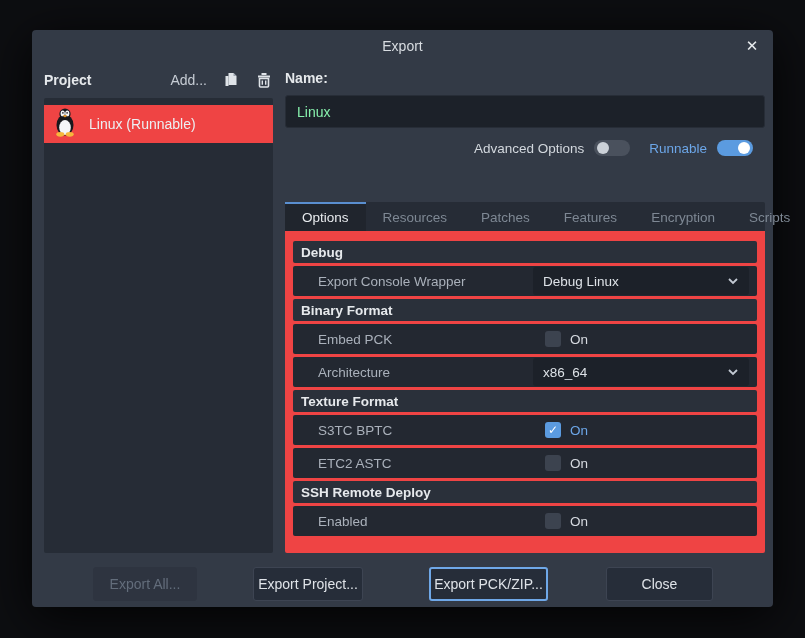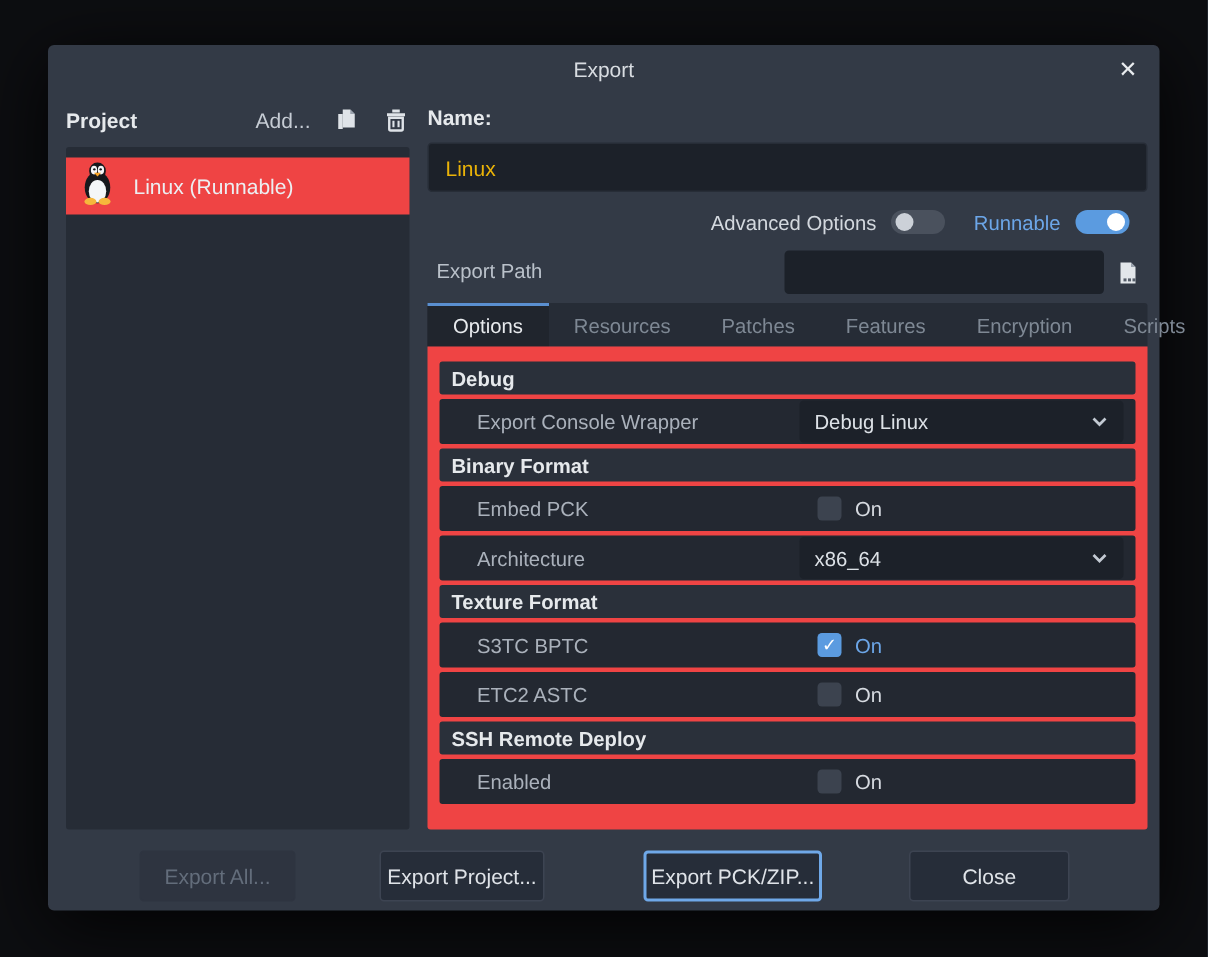--- a/index.html
+++ b/index.html
@@ -40,21 +40,21 @@
     height:38px; width:100%; background:#ef4444;
     display:flex; align-items:center; cursor:pointer;
   }
   .preset-item .tux { margin-left:10px; flex:0 0 auto; }
   .preset-item .preset-label { margin-left:13px; font-size:14px; color:#eceff2; }
   
   .name-label { position:absolute; left:253px; top:40px; font-size:14px; font-weight:bold; color:#e6e9ec; }
   .name-input {
     position:absolute; left:253px; top:65px; width:480px; height:33px;
     background:#1c2129; border:1px solid #272d37; border-radius:3px;
-    color:#eab308; font-size:14px; padding:0 11px; outline:none;
+    color:#86efac; font-size:14px; padding:0 11px; outline:none;
     font-family:"Liberation Sans","DejaVu Sans",sans-serif;
   }
   .toggle-row {
     position:absolute; left:253px; top:104px; width:480px; height:28px;
     display:flex; align-items:center; justify-content:flex-end; gap:10px; padding-right:12px;
   }
   .adv-label { font-size:13.5px; color:#d3d8de; }
   .runnable-label { font-size:13.5px; color:#6ca6e8; margin-left:9px; }
   .toggle { position:relative; width:36px; height:16px; border-radius:8px; cursor:pointer; flex:0 0 auto; }
   .toggle.off { background:#4a515d; }
@@ -192,33 +192,20 @@
     <span class="adv-label">Advanced Options</span>
     <span class="toggle off">
         <span class="knob"></span>
       </span>
     <span class="runnable-label">Runnable</span>
     <span class="toggle on">
         <span class="knob"></span>
       </span>
   </div>
 
-  <div class="path-row">
-    <span class="path-label">Export Path</span>
-    <input class="path-input" type="text" value="" style="">
-    <span class="path-btn">
-      <svg width="16" height="16" viewBox="0 0 16 16">
-        <path d="M3 1h7l3 3v11H3z" fill="#e2e6ea"></path>
-        <path d="M10 1l3 3h-3z" fill="#9aa2ad"></path>
-        <rect x="5" y="11.6" width="2" height="2" fill="#555d69"></rect>
-        <rect x="8" y="11.6" width="2" height="2" fill="#555d69"></rect>
-        <rect x="11" y="11.6" width="2" height="2" fill="#555d69"></rect>
-      </svg>
-    </span>
-  </div>
 
   <div class="tabbar">
     <div class="tab active">Options</div>
     <div class="tab">Resources</div>
     <div class="tab">Patches</div>
     <div class="tab">Features</div>
     <div class="tab">Encryption</div>
     <div class="tab">Scripts</div>
   </div>
 

